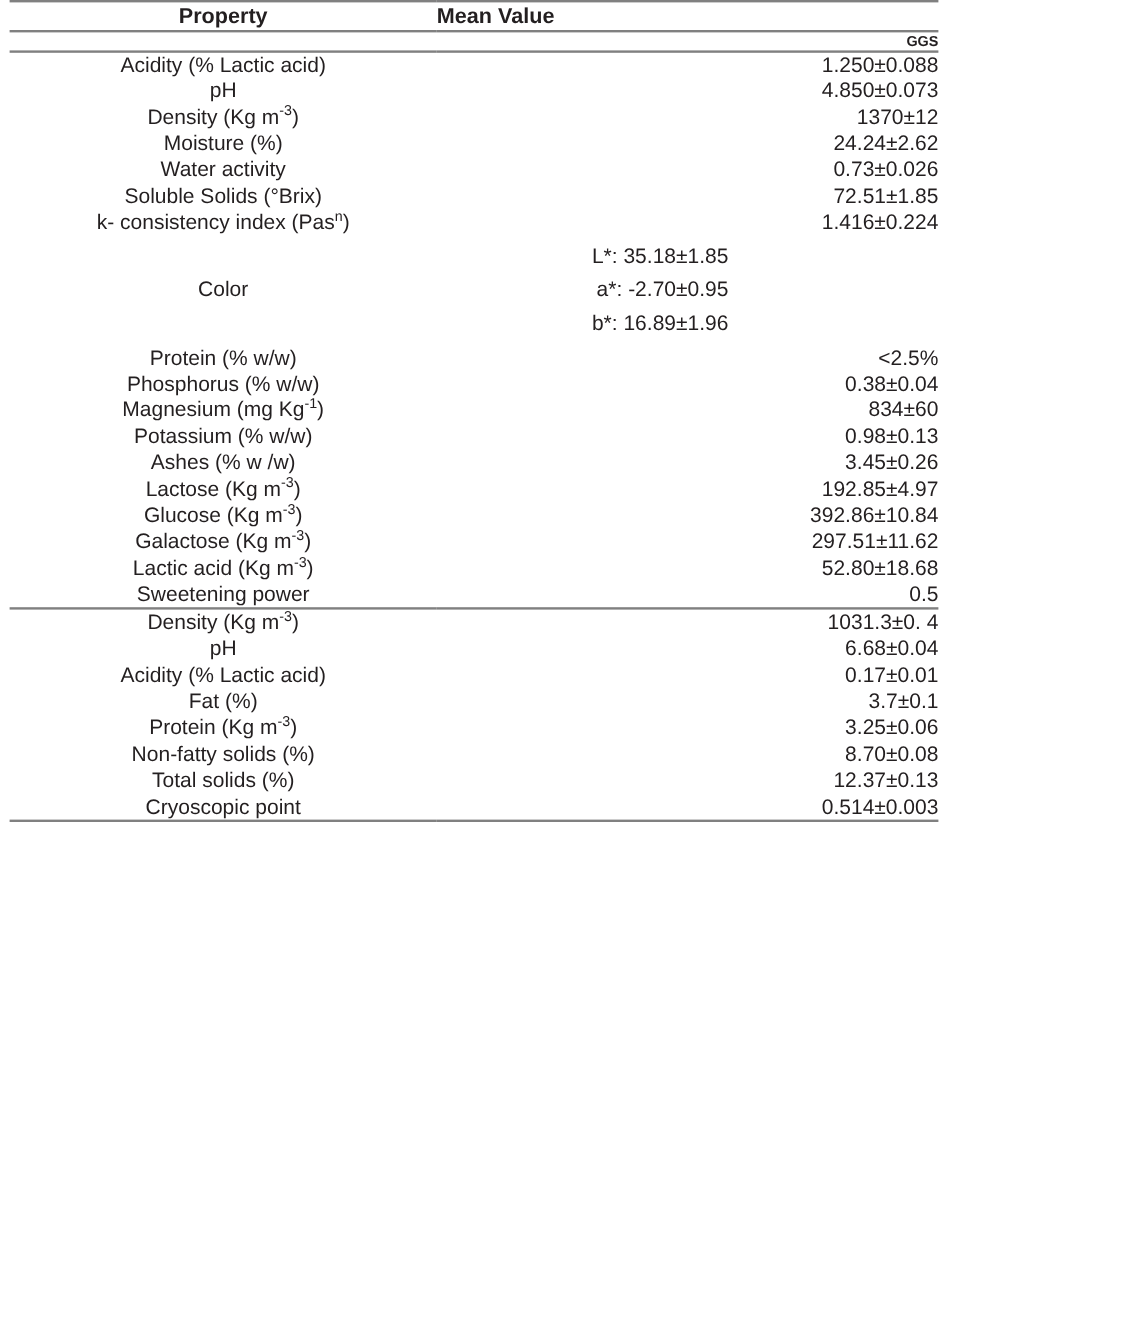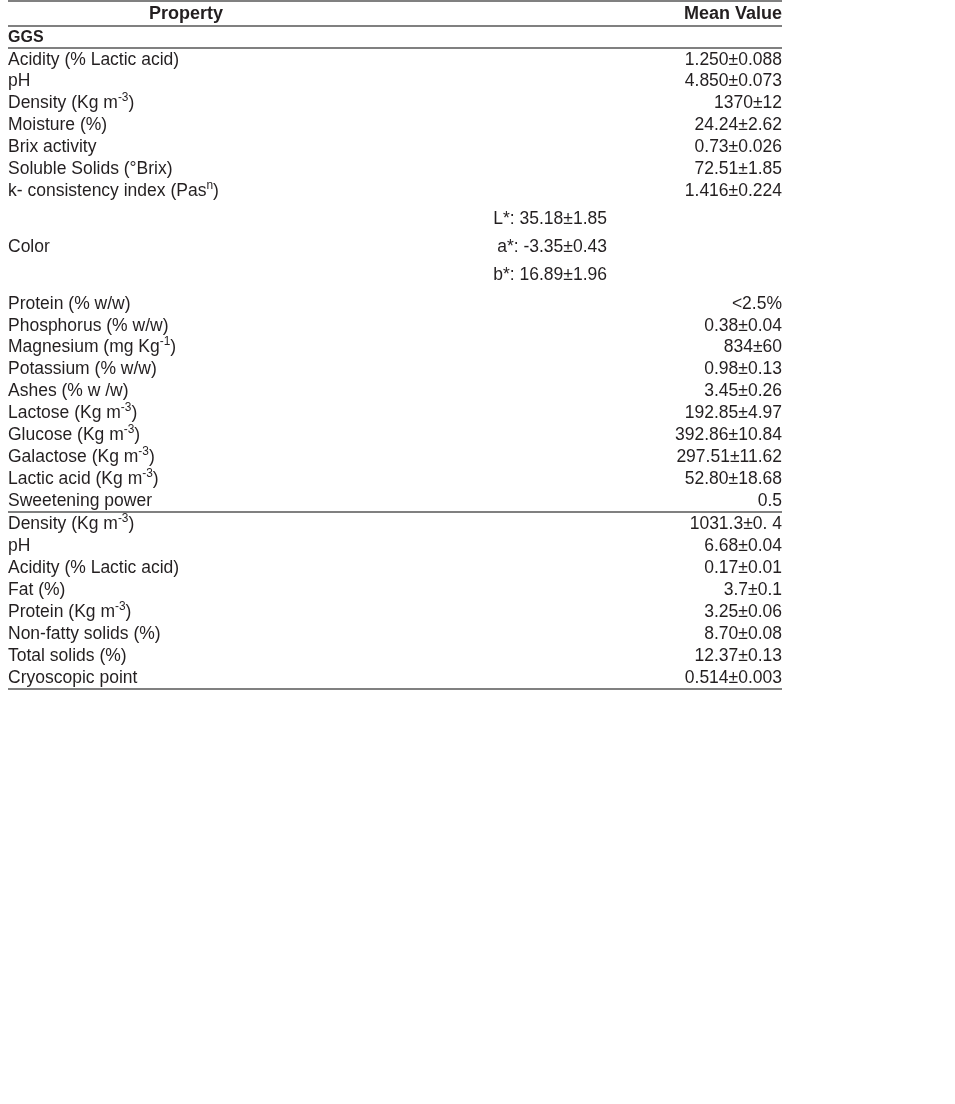--- a/index.html
+++ b/index.html
@@ -40,31 +40,31 @@
     font-weight: bold;
     font-size: 18px;
     padding: 6px 0 9px 0;
   }
   .th-property {
     text-align: center;
     width: 46%;
     padding-left: 0;
   }
   .th-mean {
+    text-align: left;
+    width: 54%;
+  }
+  .section-row td {
     text-align: right;
-    width: 54%;
-  }
-  .section-row td {
-    text-align: left;
     font-weight: bold;
-    font-size: 16px;
+    font-size: 12px;
     padding: 5px 0 6px 0;
   }
   .prop-cell {
-    text-align: left;
+    text-align: center;
     padding: 6.5px 0 6.5px 65px;
     white-space: nowrap;
   }
   .val-cell {
     text-align: right;
     padding: 6.5px 175px 6.5px 0;
     white-space: nowrap;
   }
   .color-row .prop-cell {
     padding-top: 0;
@@ -116,37 +116,37 @@
       </tr>
       <tr>
         <td class="prop-cell">Density (Kg m<sup>-3</sup>)</td>
         <td class="val-cell">1370±12</td>
       </tr>
       <tr>
         <td class="prop-cell">Moisture (%)</td>
         <td class="val-cell">24.24±2.62</td>
       </tr>
       <tr>
-        <td class="prop-cell">Brix activity</td>
+        <td class="prop-cell">Water activity</td>
         <td class="val-cell">0.73±0.026</td>
       </tr>
       <tr>
         <td class="prop-cell">Soluble Solids (°Brix)</td>
         <td class="val-cell">72.51±1.85</td>
       </tr>
       <tr>
         <td class="prop-cell">k- consistency index (Pas<sup>n</sup>)</td>
         <td class="val-cell">1.416±0.224</td>
       </tr>
       <tr class="color-row">
         <td class="prop-cell">Color</td>
         <td class="val-cell">
           <span class="color-lines">
             <span>L*: 35.18±1.85</span>
-            <span>a*: -3.35±0.43</span>
+            <span>a*: -2.70±0.95</span>
             <span>b*: 16.89±1.96</span>
           </span>
         </td>
       </tr>
       <tr>
         <td class="prop-cell">Protein (% w/w)</td>
         <td class="val-cell">&lt;2.5%</td>
       </tr>
       <tr>
         <td class="prop-cell">Phosphorus (% w/w)</td>

